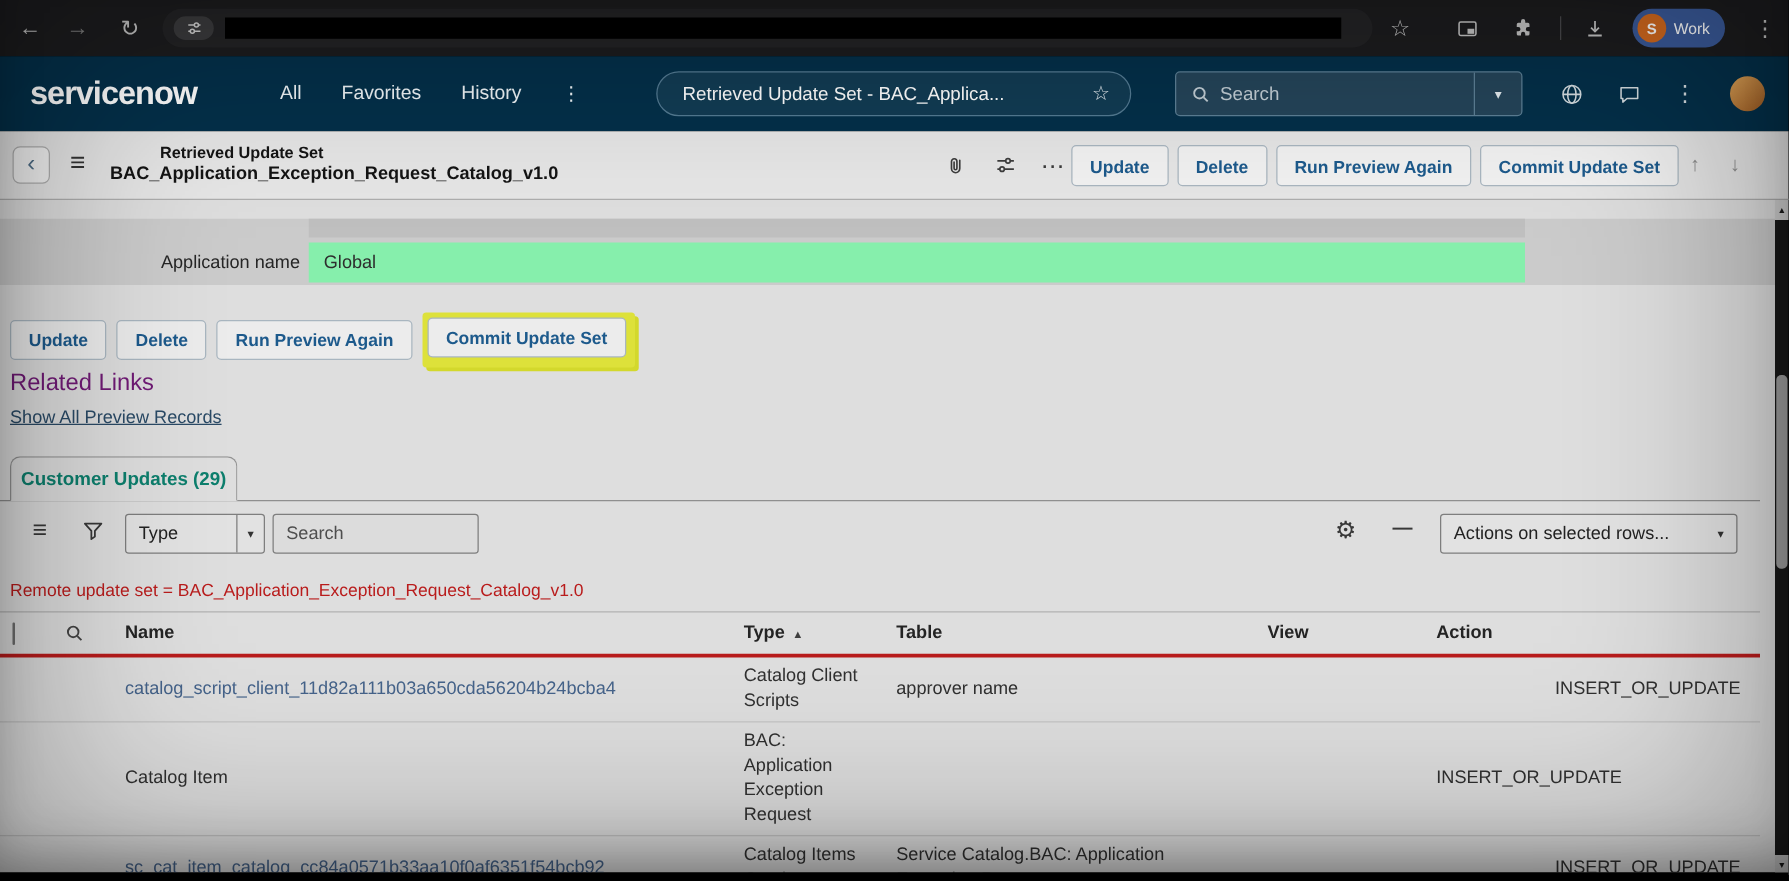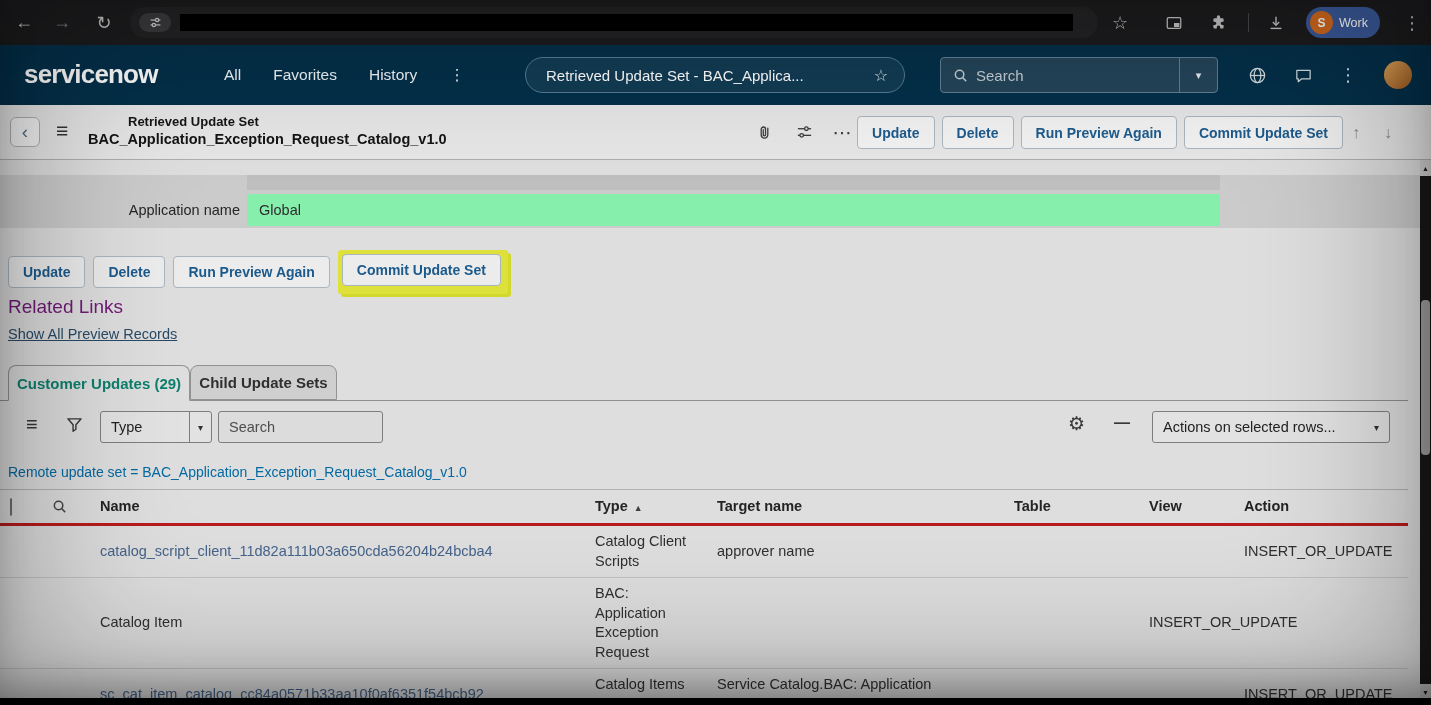--- a/index.html
+++ b/index.html
@@ -89,21 +89,21 @@
   .sel{position:absolute;top:10px;height:32px;background:#e2e2e2;border:1px solid #7e7e7e;border-radius:3px;
        display:flex;align-items:center;font-size:14.5px;color:#222;}
   .sel .lbl{padding:0 10px;flex:1;white-space:nowrap;overflow:hidden;}
   .sel .cbox{width:22px;height:100%;border-left:1px solid #7e7e7e;display:flex;align-items:center;
              justify-content:center;font-size:10px;color:#333;}
   .sel .cplain{padding-right:10px;font-size:10px;color:#333;}
   .tsearch{position:absolute;left:218px;top:10px;width:165px;height:32px;background:#dcdcdc;
            border:1px solid #7e7e7e;border-radius:3px;padding:0 10px;font-size:14.5px;color:#333;
            font-family:inherit;}
   .tsearch::placeholder{color:#4e4e4e;opacity:1;}
-  .crumb{position:absolute;left:8px;top:63px;font-size:14px;color:#0369a1;}
+  .crumb{position:absolute;left:8px;top:63px;font-size:14px;color:#b91c1c;}
   .tdivider{position:absolute;left:0;top:88px;width:1408px;border-top:1px solid #b2b2b2;}
 
   .t-grid{display:grid;grid-template-columns:30px 58px 495px 122px 297px 135px 95px 176px;}
   .t-head{position:absolute;left:0;top:89px;width:1408px;height:36px;align-items:center;
           border-bottom:3px solid #b91c1c;font-weight:bold;color:#242424;font-size:14.5px;}
   .t-body{position:absolute;left:0;top:125px;width:1408px;}
   .t-row{min-height:45px;align-items:center;border-bottom:1px solid #c3c3c3;font-size:14.5px;color:#303030;
          padding:6px 0;}
   .cell{padding:0 8px 0 12px;line-height:1.35;}
   .chk{width:15px;height:15px;border:1px solid #6f6f6f;border-radius:2px;background:#d6d6d6;margin-left:10px;}
@@ -264,21 +264,20 @@
       <button class="btn">Run Preview Again</button>
       <span class="hl">
         <button class="btn">Commit Update Set</button>
       </span>
     </div>
 
     <div class="rel-heading">Related Links</div>
     <a class="rel-link">Show All Preview Records</a>
 
     <div class="tab active">Customer Updates (29)</div>
-    <div class="tab inactive">Child Update Sets</div>
 
     <div class="panel">
 
       <span class="tb-ic" style="left:26px;top:12px;font-size:20px">≡</span>
       <span class="tb-ic" style="left:66px;top:15px">
         <svg viewBox="0 0 18 18" width="17" height="17" fill="none" stroke="currentColor" stroke-width="1.5" stroke-linejoin="round">
           <path d="M2 3h14l-5.5 6.2V14l-3 2.2V9.2z"></path>
         </svg>
       </span>
 
@@ -305,21 +304,20 @@
         <div class="magcell">
           <svg viewBox="0 0 16 16" width="15" height="15">
               <circle cx="7" cy="7" r="4.5" fill="none" stroke="currentColor" stroke-width="1.6"></circle>
               <line x1="10.5" y1="10.5" x2="14" y2="14" stroke="currentColor" stroke-width="1.6"></line>
             </svg>
         </div>
         <div class="cell">Name</div>
         <div class="cell">
           <span>Type</span><span class="sortic">▲</span>
         </div>
-        <div class="cell">Target name</div>
         <div class="cell">Table</div>
         <div class="cell">View</div>
         <div class="cell">Action</div>
       </div>
 
       <div class="t-body">
         <div class="t-row t-grid">
           <div></div>
             <div></div>
           <div class="cell"><span class="rowlink">catalog_script_client_11d82a111b03a650cda56204b24bcba4</span></div>

